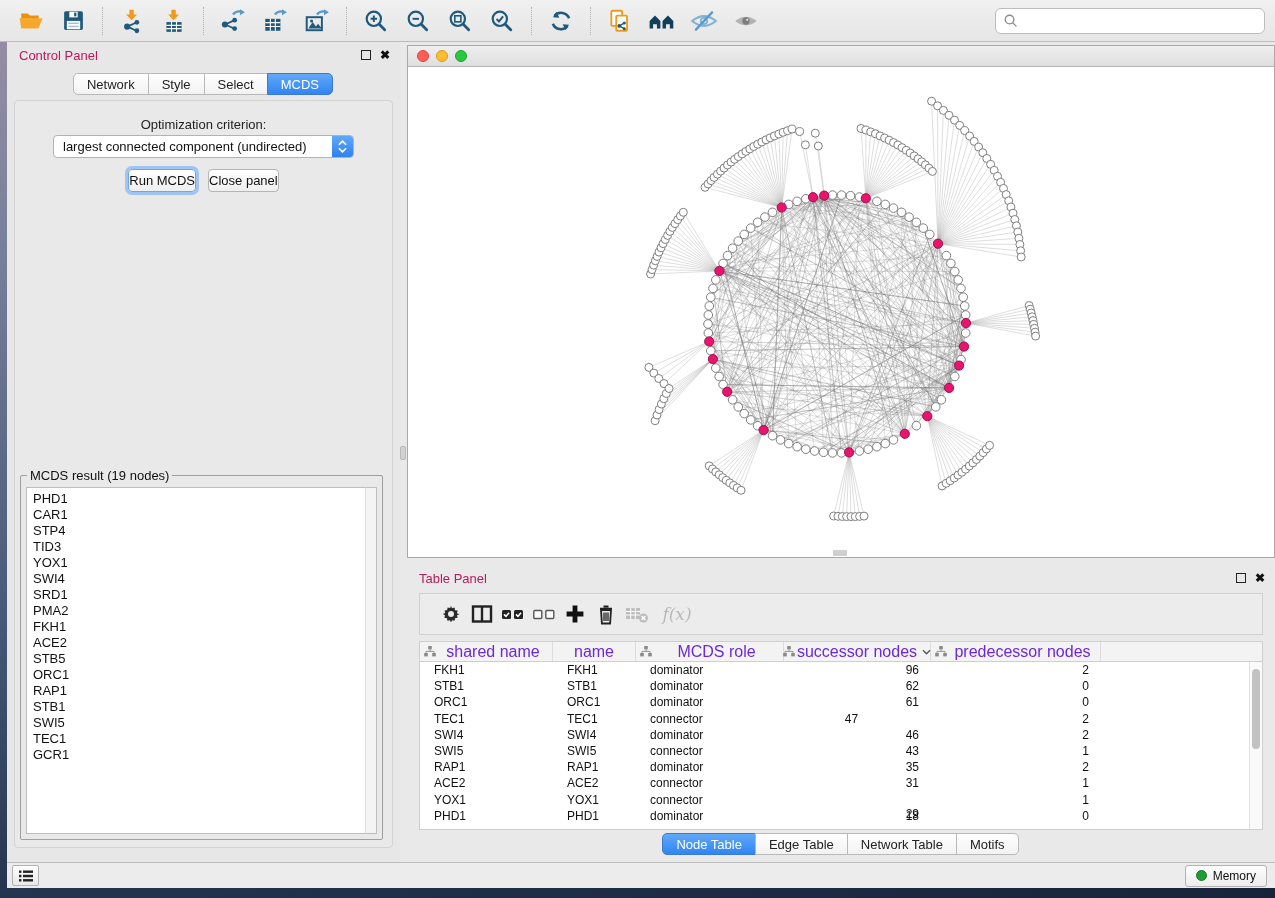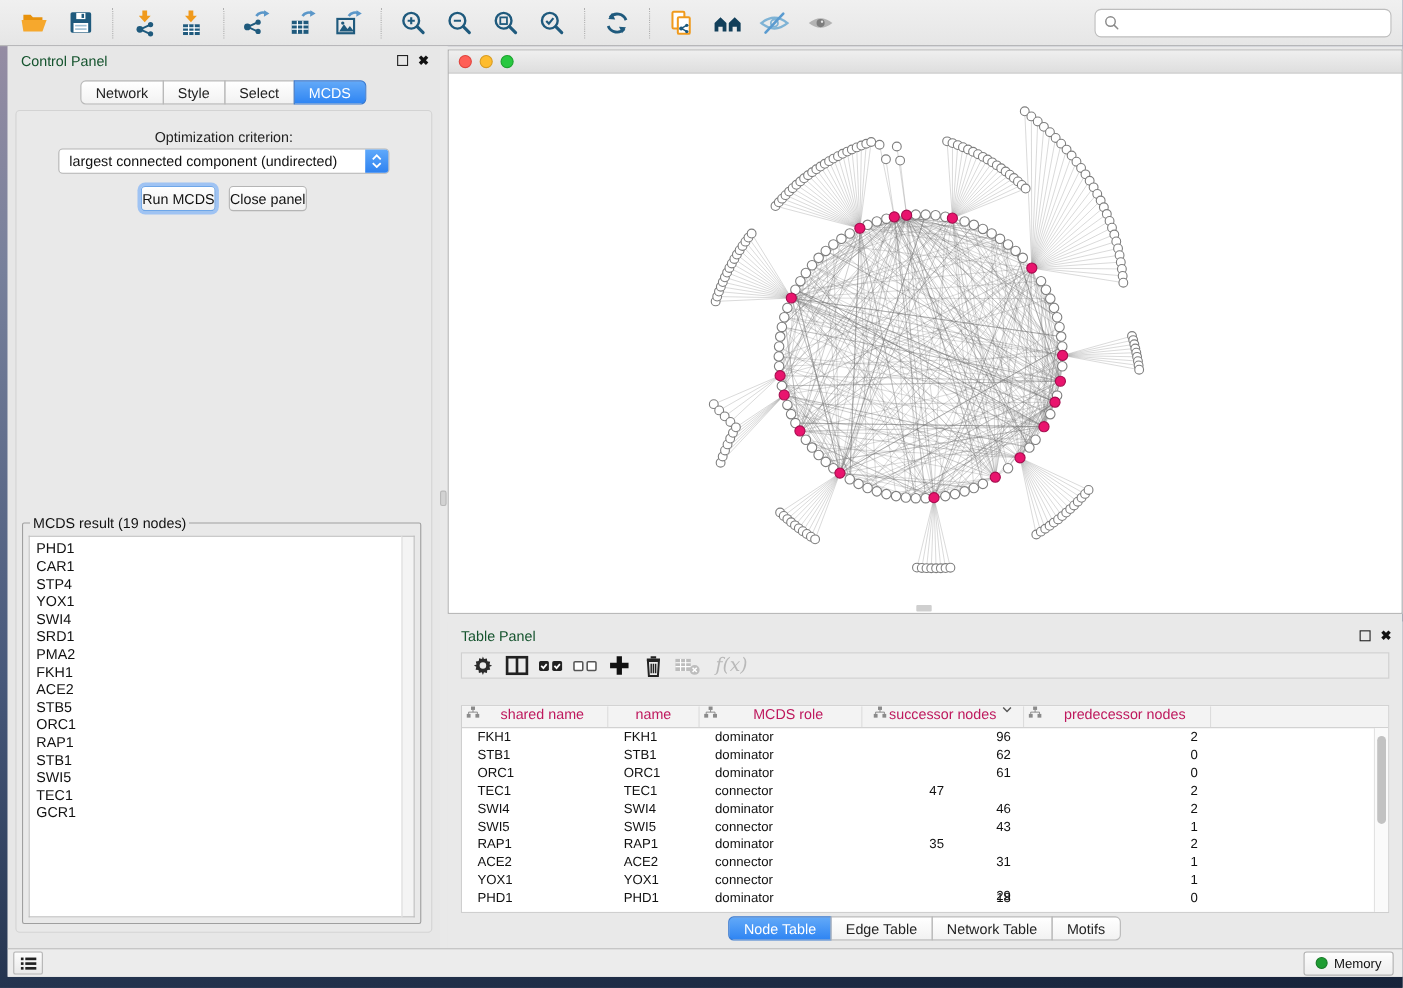--- a/index.html
+++ b/index.html
@@ -14,21 +14,21 @@
   .tb-sep { width:1px; height:28px; margin:0 8px; border-left:1px dotted #b0b0b0; }
   .search-box { margin-left:auto; width:270px; height:26px; background:#fff;
     border:1px solid #bdbdbd; border-radius:6px; display:flex; align-items:center; padding:0 7px; }
   .search-box input { border:none; outline:none; flex:1; font-size:12px; margin-left:5px;
     font-family:"Liberation Sans",sans-serif; background:transparent; }
   .main { position:absolute; left:7px; top:42px; width:1268px; height:846px; background:#e9e9e9; }
 
   
   .control-panel { position:absolute; left:0; top:0; width:393px; height:820px; background:#e7e7e7; }
   .panel-header { position:absolute; left:0; top:0; right:0; height:26px; display:flex; align-items:center; }
-  .panel-title { font-size:13px; color:#14532d; margin-left:12px; }
+  .panel-title { font-size:13px; color:#be185d; margin-left:12px; }
   .panel-icons { margin-left:auto; margin-right:10px; display:flex; gap:9px; align-items:center; }
   .float-ic { width:10px; height:10px; border:1.5px solid #222; display:inline-block; }
   .close-ic { font-size:12px; font-weight:bold; color:#111; line-height:10px; }
   .tabs-row { position:absolute; left:0; right:0; top:31px; display:flex; justify-content:center; }
   .seg-tab { font-size:13px; padding:3px 13px; background:linear-gradient(#fff,#f2f2f2);
     border:1px solid #b9b9b9; margin-left:-1px; color:#222; height:22px; display:flex; align-items:center; }
   .seg-tab:first-child { border-radius:5px 0 0 5px; }
   .seg-tab:last-child { border-radius:0 5px 5px 0; }
   .seg-tab.active { background:linear-gradient(#62a9f8,#2f85f3); color:#fff; border-color:#3a7ad0; }
   .cp-body { position:absolute; left:7px; right:7px; top:58px; bottom:14px;
@@ -68,29 +68,29 @@
   .tl.yellow { background:#febc2e; border:1px solid #d89c22; }
   .tl.green { background:#28c840; border:1px solid #1da32f; }
   .net-title { position:absolute; left:0; right:0; text-align:center; font-size:12px;
     font-weight:bold; color:#333; }
   .net-canvas { position:relative; width:866px; height:490px; background:#fff; overflow:hidden; }
   .hthumb { position:absolute; left:425px; bottom:1px; width:14px; height:6px;
     background:#cfcfcf; border-radius:1px; }
 
   
   .table-panel { position:absolute; left:400px; top:523px; width:868px; height:297px; background:#e9e9e9; }
-  .tp-toolbar { position:absolute; left:12px; right:12px; top:28px; height:24px;
-    background:#ececec; border:1px solid #d0d0d0; display:flex; align-items:center; padding-left:6px; gap:5px; }
+  .tp-toolbar { position:absolute; left:12px; right:12px; top:28px; height:42px;
+    background:#ececec; border:1px solid #d0d0d0; display:flex; align-items:center; padding-left:18px; gap:5px; }
   .tp-ic { display:flex; align-items:center; justify-content:center; width:26px; height:28px;
     background:none; border:none; }
   .fx-label { font-family:"DejaVu Serif",serif; font-style:italic; font-size:17px; color:#b9b9b9; }
   .table-wrap { position:absolute; left:12px; right:12px; top:76px; height:189px;
     background:#fff; border:1px solid #cfcfcf; overflow:hidden; }
   .thead { display:flex; height:20px; background:#f3f3f3; border-bottom:1px solid #cfcfcf; }
-  .th { display:flex; font-size:13px; color:#be185d; border-right:1px solid #dcdcdc;
+  .th { display:flex; align-items:center; font-size:16px; color:#6d28d9; border-right:1px solid #dcdcdc;
     padding:0 4px; position:relative; }
   .th .lbl { flex:1; text-align:center; }
   .tr { display:flex; height:16.2px; align-items:center; }
   .td { font-size:12px; color:#111; white-space:nowrap; overflow:hidden; }
   .vscroll { position:absolute; right:0; top:20px; bottom:0; width:13px; background:#fafafa;
     border-left:1px solid #e2e2e2; }
   .vthumb { position:absolute; left:2px; top:7px; width:8px; height:80px; background:#c2c2c2; border-radius:4px; }
   .bottom-tabs { position:absolute; left:0; right:0; top:268px; display:flex; justify-content:center; }
 
   
@@ -278,20 +278,21 @@
       <div class="btn-row">
         <button class="btn focused">Run MCDS</button>
         <button class="btn">Close panel</button>
       </div>
       <fieldset class="result-group">
         <legend>MCDS result (19 nodes)</legend>
         <div class="result-list" id="mcds-list">
             <div class="list-item">PHD1</div>
             <div class="list-item">CAR1</div>
             <div class="list-item">STP4</div>
+            <div class="list-item">TID3</div>
             <div class="list-item">YOX1</div>
             <div class="list-item">SWI4</div>
             <div class="list-item">SRD1</div>
             <div class="list-item">PMA2</div>
             <div class="list-item">FKH1</div>
             <div class="list-item">ACE2</div>
             <div class="list-item">STB5</div>
             <div class="list-item">ORC1</div>
             <div class="list-item">RAP1</div>
             <div class="list-item">STB1</div>
@@ -1243,21 +1244,21 @@
             <div class="td" style="width: 133px; padding-left: 14px;">SWI5</div>
             <div class="td" style="width: 83px; padding-left: 14px;">SWI5</div>
             <div class="td" style="width: 148px; padding-left: 14px;">connector</div>
             <div class="td" style="width: 147px; text-align: right; padding-right: 12px;">43</div>
             <div class="td" style="width: 170px; text-align: right; padding-right: 12px;">1</div>
           </div>
           <div class="tr">
             <div class="td" style="width: 133px; padding-left: 14px;">RAP1</div>
             <div class="td" style="width: 83px; padding-left: 14px;">RAP1</div>
             <div class="td" style="width: 148px; padding-left: 14px;">dominator</div>
-            <div class="td" style="width: 147px; text-align: center; padding-right: 12px;">35</div>
+            <div class="td" style="width: 147px; text-align: right; padding-right: 12px;">35</div>
             <div class="td" style="width: 170px; text-align: right; padding-right: 12px;">2</div>
           </div>
           <div class="tr">
             <div class="td" style="width: 133px; padding-left: 14px;">ACE2</div>
             <div class="td" style="width: 83px; padding-left: 14px;">ACE2</div>
             <div class="td" style="width: 148px; padding-left: 14px;">connector</div>
             <div class="td" style="width: 147px; text-align: right; padding-right: 12px;">31</div>
             <div class="td" style="width: 170px; text-align: right; padding-right: 12px;">1</div>
           </div>
           <div class="tr">

